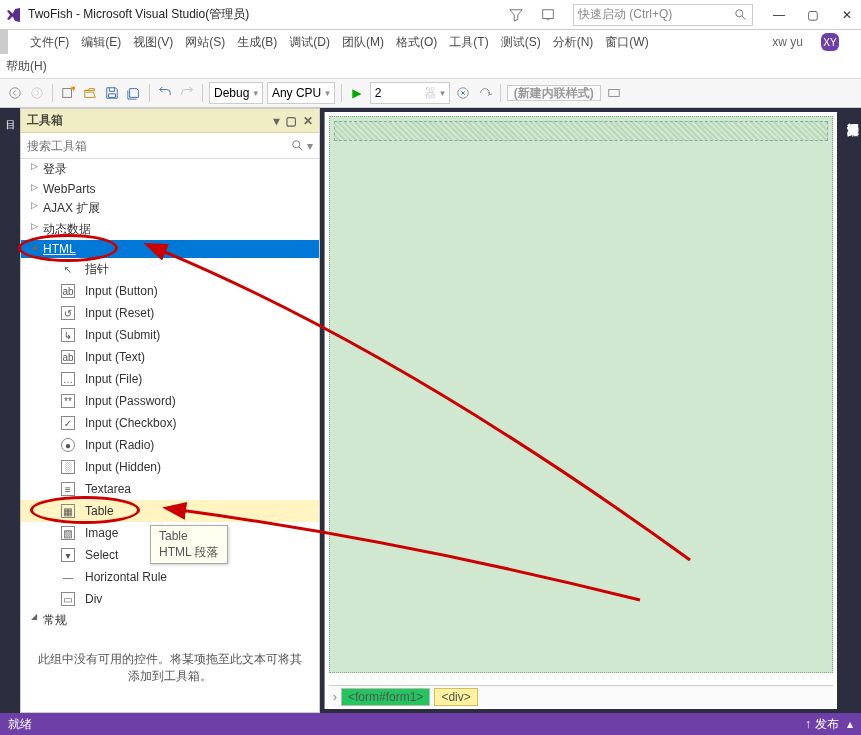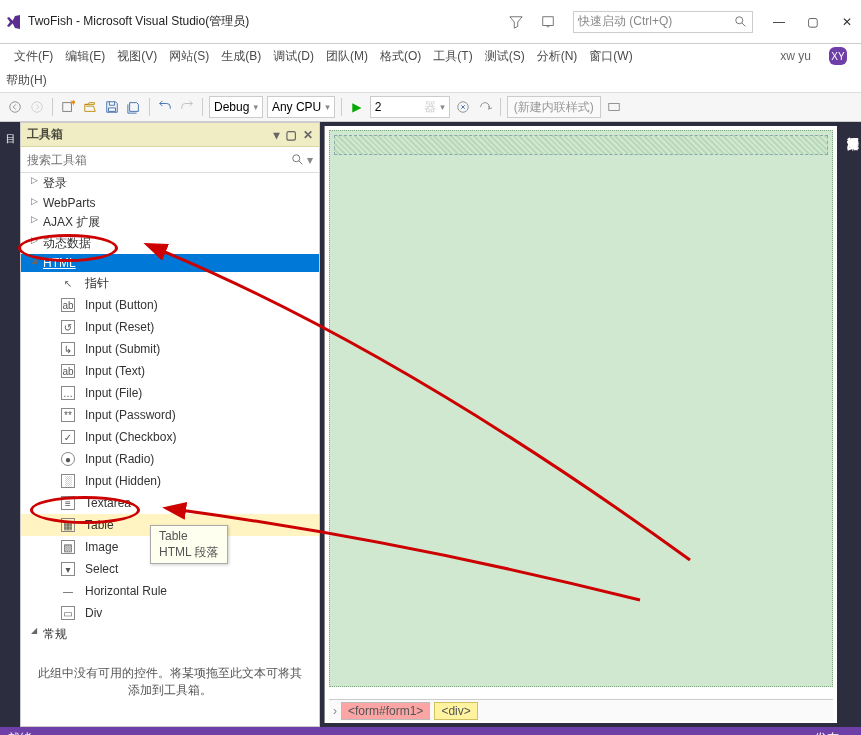--- a/index.html
+++ b/index.html
@@ -1,36 +1,36 @@
 <!DOCTYPE html>
 <html><head>
 <meta charset="utf-8">
 <style>
 * { margin:0; padding:0; box-sizing:border-box; font-family:"Microsoft YaHei","Segoe UI",sans-serif; font-size:12px; }
 body { background:#ccc; width:861px; height:735px; position:relative; overflow:hidden; }
-.titlebar { height:44px; background:#fff; display:flex; align-items:center; padding:0 6px; border-bottom:1px solid #ccc; }
+.titlebar { height:30px; background:#fff; display:flex; align-items:center; padding:0 6px; border-bottom:1px solid #ccc; }
 .titlebar .logo { width:16px; height:16px; margin-right:6px; }
 .titlebar .title { color:#222; }
 .titlebar .spacer { flex:1; }
 .titlebar .top-icons { display:flex; gap:18px; align-items:center; }
 .titlebar .searchbox { width:180px; height:22px; border:1px solid #ccc; display:flex; align-items:center; padding:0 4px; color:#888; background:#fff; }
 .titlebar .searchbox .sicon { margin-left:auto; width:14px; height:14px; color:#555; }
 .titlebar .winbtn { width:16px; height:16px; color:#333; display:flex; align-items:center; justify-content:center; cursor:pointer; }
-.menubar { height:24px; background:#fff; display:flex; align-items:center; padding:0 14px; gap:12px; color:#4a4a4a; }
+.menubar { height:24px; background:#fff; display:flex; align-items:center; padding:0 22px; gap:12px; color:#4a4a4a;margin-left:8px; }
 .menubar .mitem { cursor:pointer; }
 .menubar .user { margin-left:auto; color:#666; }
 .menubar .badge { width:18px; height:18px; background:#6e3fa6; color:#fff; display:flex; align-items:center; justify-content:center; font-size:10px; margin-left:6px;border-radius:6px; }
 .menubar2 { height:24px; background:#fff; display:flex; align-items:center; padding:0 6px; color:#4a4a4a; }
 .toolbar { height:30px; background:#f6f6f6; border-top:1px solid #ddd; border-bottom:1px solid #ccc; display:flex; align-items:center; padding:0 6px; gap:4px; }
 .tbtn { min-width:18px; height:22px; display:flex; align-items:center; justify-content:center; color:#555; padding:0 2px; cursor:pointer; }
 .tsep { width:1px; height:18px; background:#ccc; margin:0 2px; }
 .tcombo { height:22px; border:1px solid #ccc; background:#fff; padding:0 4px; display:flex; align-items:center; gap:4px; cursor:pointer; }
 .tcombo .arr { font-size:9px; color:#888; }
 .play { color:#0a0; }
-.placeholder-combo { height:22px; border:1px solid #ccc; background:#fafafa; color:#999; padding:0 6px; display:flex; align-items:center; }
+.placeholder-combo { height:16px; border:1px solid #ccc; background:#fafafa; color:#999; padding:0 6px; display:flex; align-items:center;font-weight:bold; }
 .workarea { display:flex; height:calc(735px - 30px - 24px - 24px - 30px - 22px); background:#2d2d40; }
 .left-gutter { width:20px; background:#2d2d40; color:#fff; writing-mode:vertical-rl; text-orientation:upright; font-size:10px; display:flex; align-items:center; padding-top:4px; }
 .toolbox { width:300px; background:#fff; border:1px solid #ccc; display:flex; flex-direction:column; }
 .toolbox-hdr { height:24px; background:#f0ecc4; border-bottom:1px solid #d8d8a0; display:flex; align-items:center; padding:0 6px; font-weight:bold; color:#4a4a40;gap:8px; }
 .toolbox-hdr .hctrls { margin-left:auto; display:flex; gap:6px; color:#666; }
 .toolbox-search { height:26px; border-bottom:1px solid #ddd; display:flex; align-items:center; padding:0 6px; color:#888; }
 .toolbox-search input { flex:1; border:none; outline:none; font-size:12px; color:#333; }
 .toolbox-search .sicon { width:14px; height:14px; color:#555; margin-left:4px; }
 .tree { flex:1; overflow:auto; }
 .cat { padding:2px 6px 2px 22px; color:#333; cursor:pointer; position:relative; }
@@ -38,21 +38,21 @@
 .cat.open::before { content:"◢"; font-size:8px; }
 .cat.sel { background:#0078d7; color:#fff;text-decoration:underline; }
 .item { height:22px; display:flex; align-items:center; padding-left:40px; cursor:pointer; color:#333; gap:10px; position:relative; }
 .item .iicon { width:14px; height:14px; display:flex; align-items:center; justify-content:center; color:#555; font-size:10px; border:1px solid #888; }
 .item.hl { background:#fff4c2; }
 .empty-msg { padding:20px 14px; color:#555; text-align:center; }
 .designer { flex:1; background:#fff; border-left:1px solid #888; position:relative; margin:4px 4px 4px 4px; overflow:hidden; }
 .designer-surface { position:absolute; left:4px; top:4px; right:4px; height:calc(100% - 40px); background:#d0e8d0; border:1px dotted #7aa87a; }
 .hatched { position:absolute; left:4px; top:4px; right:4px; height:20px; border:1px dashed #8aa; background:repeating-linear-gradient(45deg,#cfe8cf,#cfe8cf 2px,#bad8ba 2px,#bad8ba 4px); }
 .breadcrumb { position:absolute; left:4px; right:4px; bottom:2px; height:22px; display:flex; align-items:center; gap:4px; background:#fafafa; border-top:1px solid #ccc; padding:0 4px; }
-.bcitem { border:1px solid #bbb; padding:1px 6px; color:#555; background:#fca5a5; }
+.bcitem { border:1px solid #bbb; padding:1px 6px; color:#555; background:#22c55e; }
 .bcitem.sel { background:#fff3a0; border-color:#d0c060; }
 .right-gutter { width:20px; background:#2d2d40; color:#fff; writing-mode:vertical-rl; font-size:9px; padding-top:6px; display:flex; flex-direction:column; gap:10px; }
 .statusbar { height:22px; background:#6e3fa6; color:#fff; display:flex; align-items:center; padding:0 8px; }
 .statusbar .pub { margin-left:auto; display:flex; align-items:center; gap:4px; }
 .annot { position:absolute; pointer-events:none; border:3px solid #c00; border-radius:50%; }
 .tooltip { position:absolute; background:#fffff0; border:1px solid #aaa; padding:3px 8px; color:#555; font-size:11px; line-height:1.3; box-shadow:1px 1px 3px rgba(0,0,0,.2); }
 svg.arrow { position:absolute; pointer-events:none; }
 </style>
 </head>
 <body>

